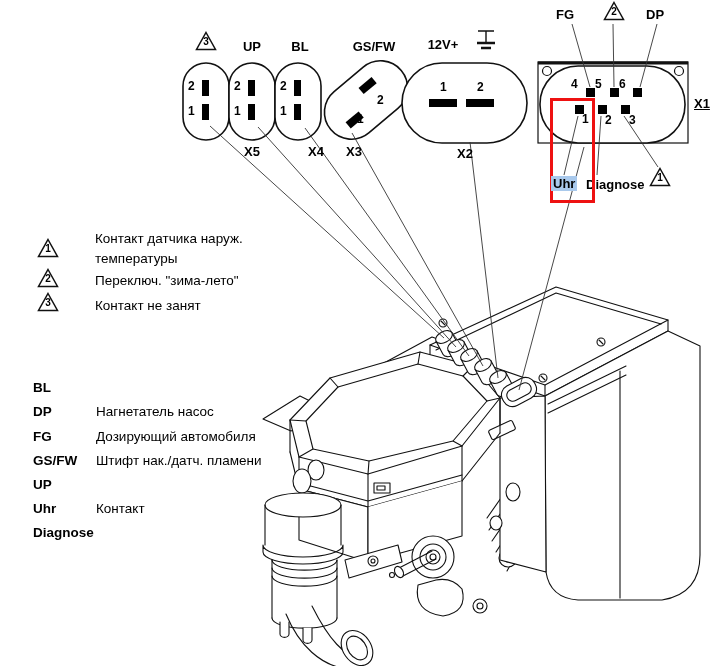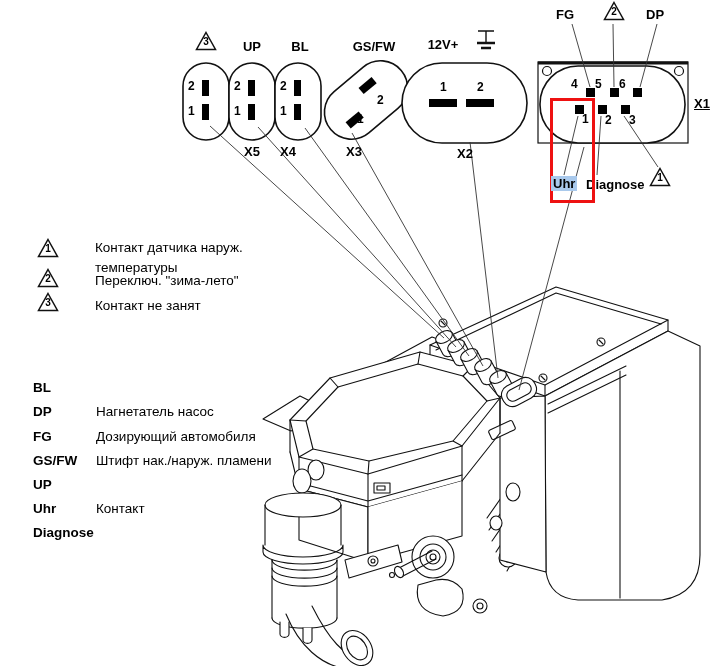--- a/index.html
+++ b/index.html
@@ -218,21 +218,21 @@
 </div>
 
 <div class="lbl ctr" style="left:252px;top:39px;">UP</div>
 <div class="lbl ctr" style="left:300px;top:39px;">BL</div>
 <div class="lbl ctr" style="left:374px;top:39px;">GS/FW</div>
 <div class="lbl ctr" style="left:443px;top:37px;">12V+</div>
 <div class="lbl" style="left:556px;top:7px;">FG</div>
 <div class="lbl" style="left:646px;top:7px;">DP</div>
 
 <div class="lbl ctr" style="left:252px;top:144px;">X5</div>
-<div class="lbl ctr" style="left:288px;top:144px;">X4</div>
+<div class="lbl ctr" style="left:316px;top:144px;">X4</div>
 <div class="lbl ctr" style="left:354px;top:144px;">X3</div>
 <div class="lbl ctr" style="left:465px;top:146px;">X2</div>
 <div class="lbl" style="left:694px;top:96px;text-decoration:underline;">X1</div>
 
 <span class="pin" style="left:188px;top:79px;">2</span>
 <span class="pin" style="left:188px;top:104px;">1</span>
 <span class="pin" style="left:234px;top:79px;">2</span>
 <span class="pin" style="left:234px;top:104px;">1</span>
 <span class="pin" style="left:280px;top:79px;">2</span>
 <span class="pin" style="left:280px;top:104px;">1</span>
@@ -253,21 +253,21 @@
 <div id="redbox"></div>
 <div id="uhr">Uhr</div>
 <div id="diag" class="lbl">Diagnose</div>
 
 <div class="tri" style="left:37px;top:238px;">
   <svg width="22" height="20" viewBox="0 0 22 20">
         <path d="M11 1.5 L20.5 18.5 L1.5 18.5 Z" fill="#fff" stroke="#111" stroke-width="1.5"></path>
       </svg>
   <span class="tn">1</span>
 </div>
-<div class="ru" style="left:95px;top:238px;width:168px;">Контакт датчика наруж. температуры</div>
+<div class="ru" style="left:95px;top:229px;width:168px;">Контакт датчика наруж. температуры</div>
 <div class="tri" style="left:37px;top:268px;">
   <svg width="22" height="20" viewBox="0 0 22 20">
         <path d="M11 1.5 L20.5 18.5 L1.5 18.5 Z" fill="#fff" stroke="#111" stroke-width="1.5"></path>
       </svg>
   <span class="tn">2</span>
 </div>
 <div class="ru" style="left:95px;top:271px;">Переключ. "зима-лето"</div>
 <div class="tri" style="left:37px;top:292px;">
   <svg width="22" height="20" viewBox="0 0 22 20">
         <path d="M11 1.5 L20.5 18.5 L1.5 18.5 Z" fill="#fff" stroke="#111" stroke-width="1.5"></path>
@@ -282,21 +282,21 @@
 <div class="abbr-row" style="top:404px;">
   <span class="a">DP</span>
   <span class="d">Нагнетатель насос</span>
 </div>
 <div class="abbr-row" style="top:429px;">
   <span class="a">FG</span>
   <span class="d">Дозирующий автомобиля</span>
 </div>
 <div class="abbr-row" style="top:453px;">
   <span class="a">GS/FW</span>
-  <span class="d">Штифт нак./наруж. пламени</span>
+  <span class="d">Штифт нак./датч. пламени</span>
 </div>
 <div class="abbr-row" style="top:477px;">
   <span class="a">UP</span>
 </div>
 <div class="abbr-row" style="top:501px;">
   <span class="a">Uhr</span>
   <span class="d">Контакт</span>
 </div>
 <div class="abbr-row" style="top:525px;">
   <span class="a">Diagnose</span>

